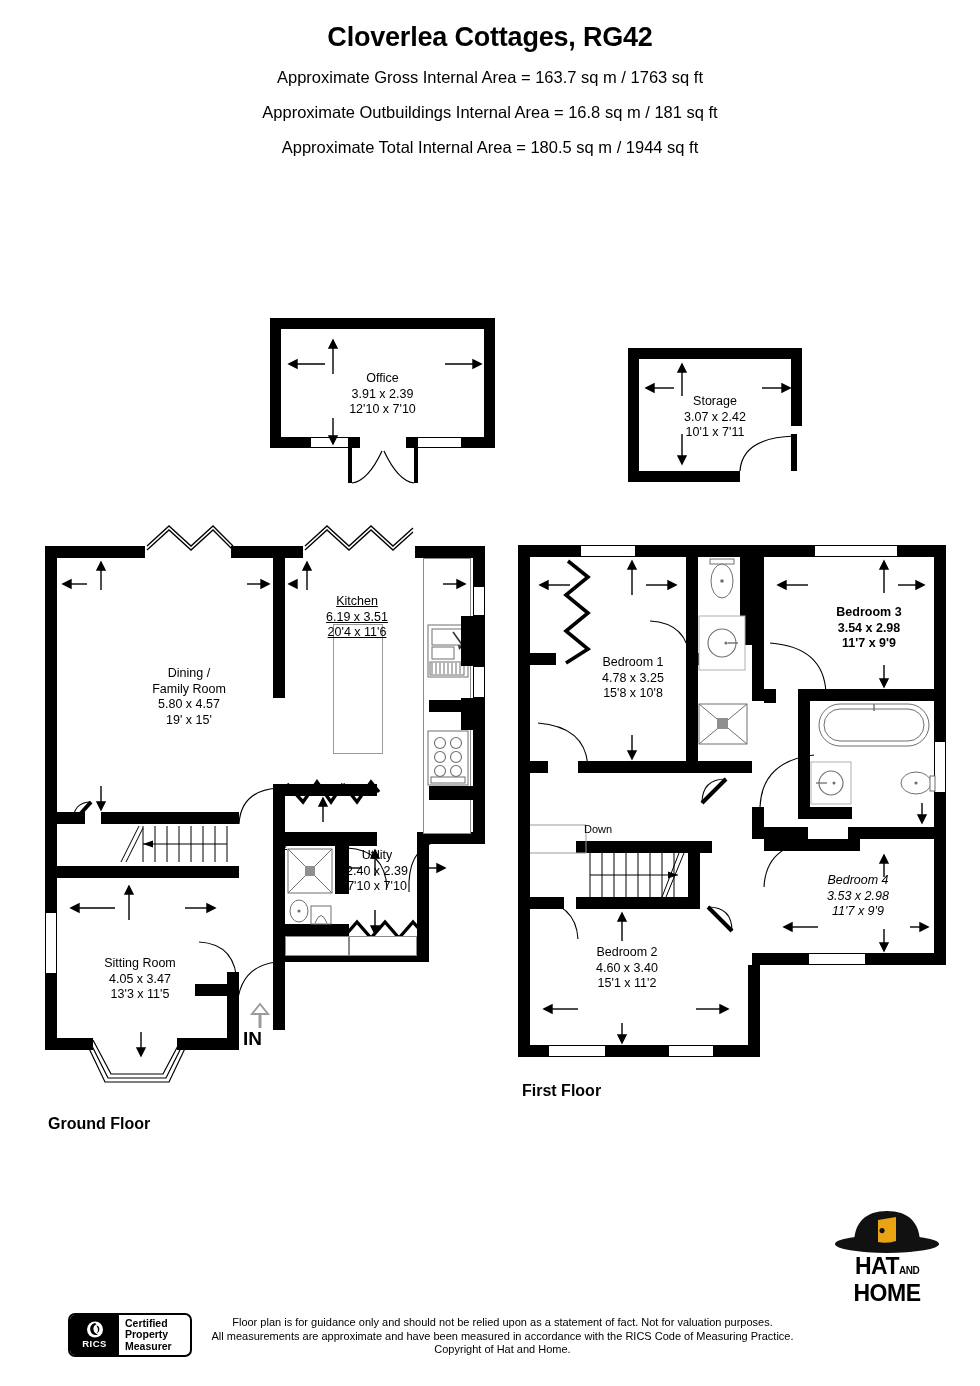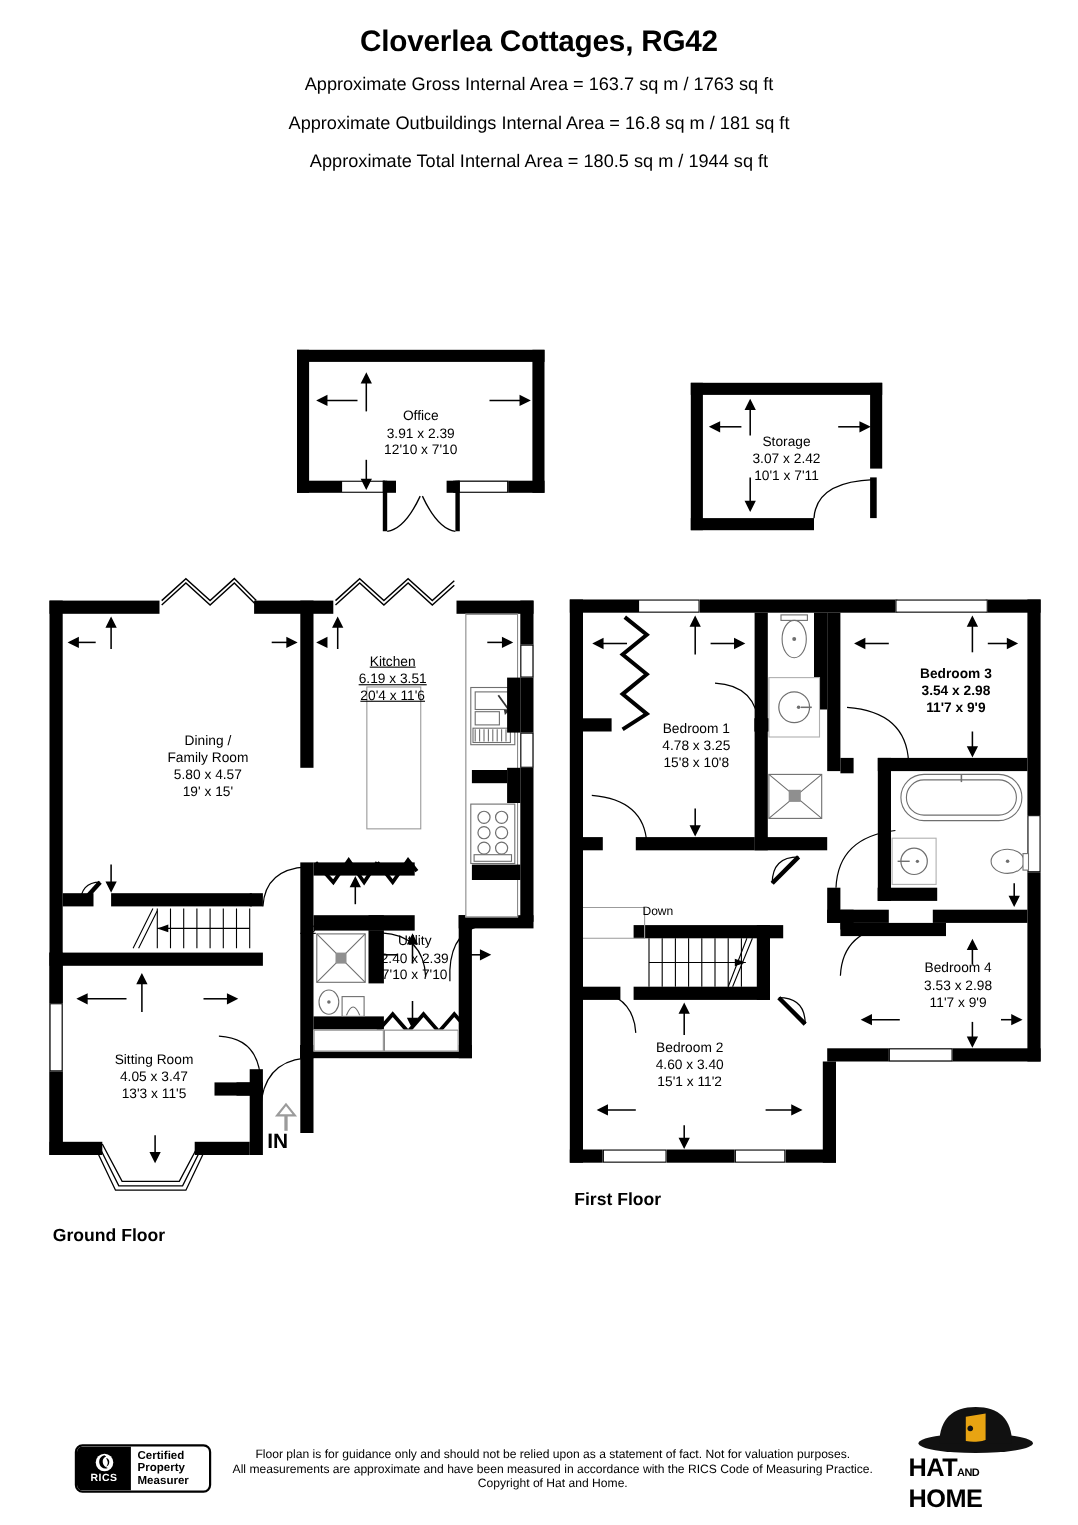--- a/index.html
+++ b/index.html
@@ -29,21 +29,21 @@
   .rics{position:absolute;left:68px;top:1313px;width:124px;height:44px;
         border:2px solid #000;border-radius:7px;box-sizing:border-box;
         display:flex;align-items:stretch;overflow:hidden;background:#fff;}
   .rics-mark{width:49px;background:#000;color:#fff;display:flex;flex-direction:column;
              align-items:center;justify-content:center;}
   .rics-mark .rw{font-size:9.5px;font-weight:bold;letter-spacing:0.4px;line-height:11px;}
   .rics-txt{flex:1;display:flex;flex-direction:column;justify-content:center;
             padding-left:6px;font-size:10.5px;font-weight:bold;line-height:11.6px;}
   .disclaim{position:absolute;left:195px;top:1316px;width:615px;text-align:center;
             font-size:11px;line-height:13.5px;}
-  .hh{position:absolute;left:826px;top:1276px;width:122px;height:92px;}
+  .hh{position:absolute;left:826px;top:1208px;width:122px;height:92px;text-align:center;}
   .hh-words{font-size:10px;}
 </style>
 </head>
 <body>
 
 <div class="page">
 
   <div class="header">
     <div class="title">Cloverlea Cottages, RG42</div>
     <div class="subline">Approximate Gross Internal Area = 163.7 sq m / 1763 sq ft</div>
@@ -513,21 +513,21 @@
       <div>4.78 x 3.25</div>
       <div>15'8 x 10'8</div>
     </div>
 
     <div class="label" style="left:278px;top:60px;width:146px;font-weight:bold;">
       <div>Bedroom 3</div>
       <div>3.54 x 2.98</div>
       <div>11'7 x 9'9</div>
     </div>
 
-    <div class="label" style="left:280px;top:328px;width:146px;">
+    <div class="label" style="left:267px;top:328px;width:146px;font-style:italic;">
       <div>Bedroom 4</div>
       <div>3.53 x 2.98</div>
       <div>11'7 x 9'9</div>
     </div>
 
     <div class="label" style="left:36px;top:400px;width:146px;">
       <div>Bedroom 2</div>
       <div>4.60 x 3.40</div>
       <div>15'1 x 11'2</div>
     </div>

